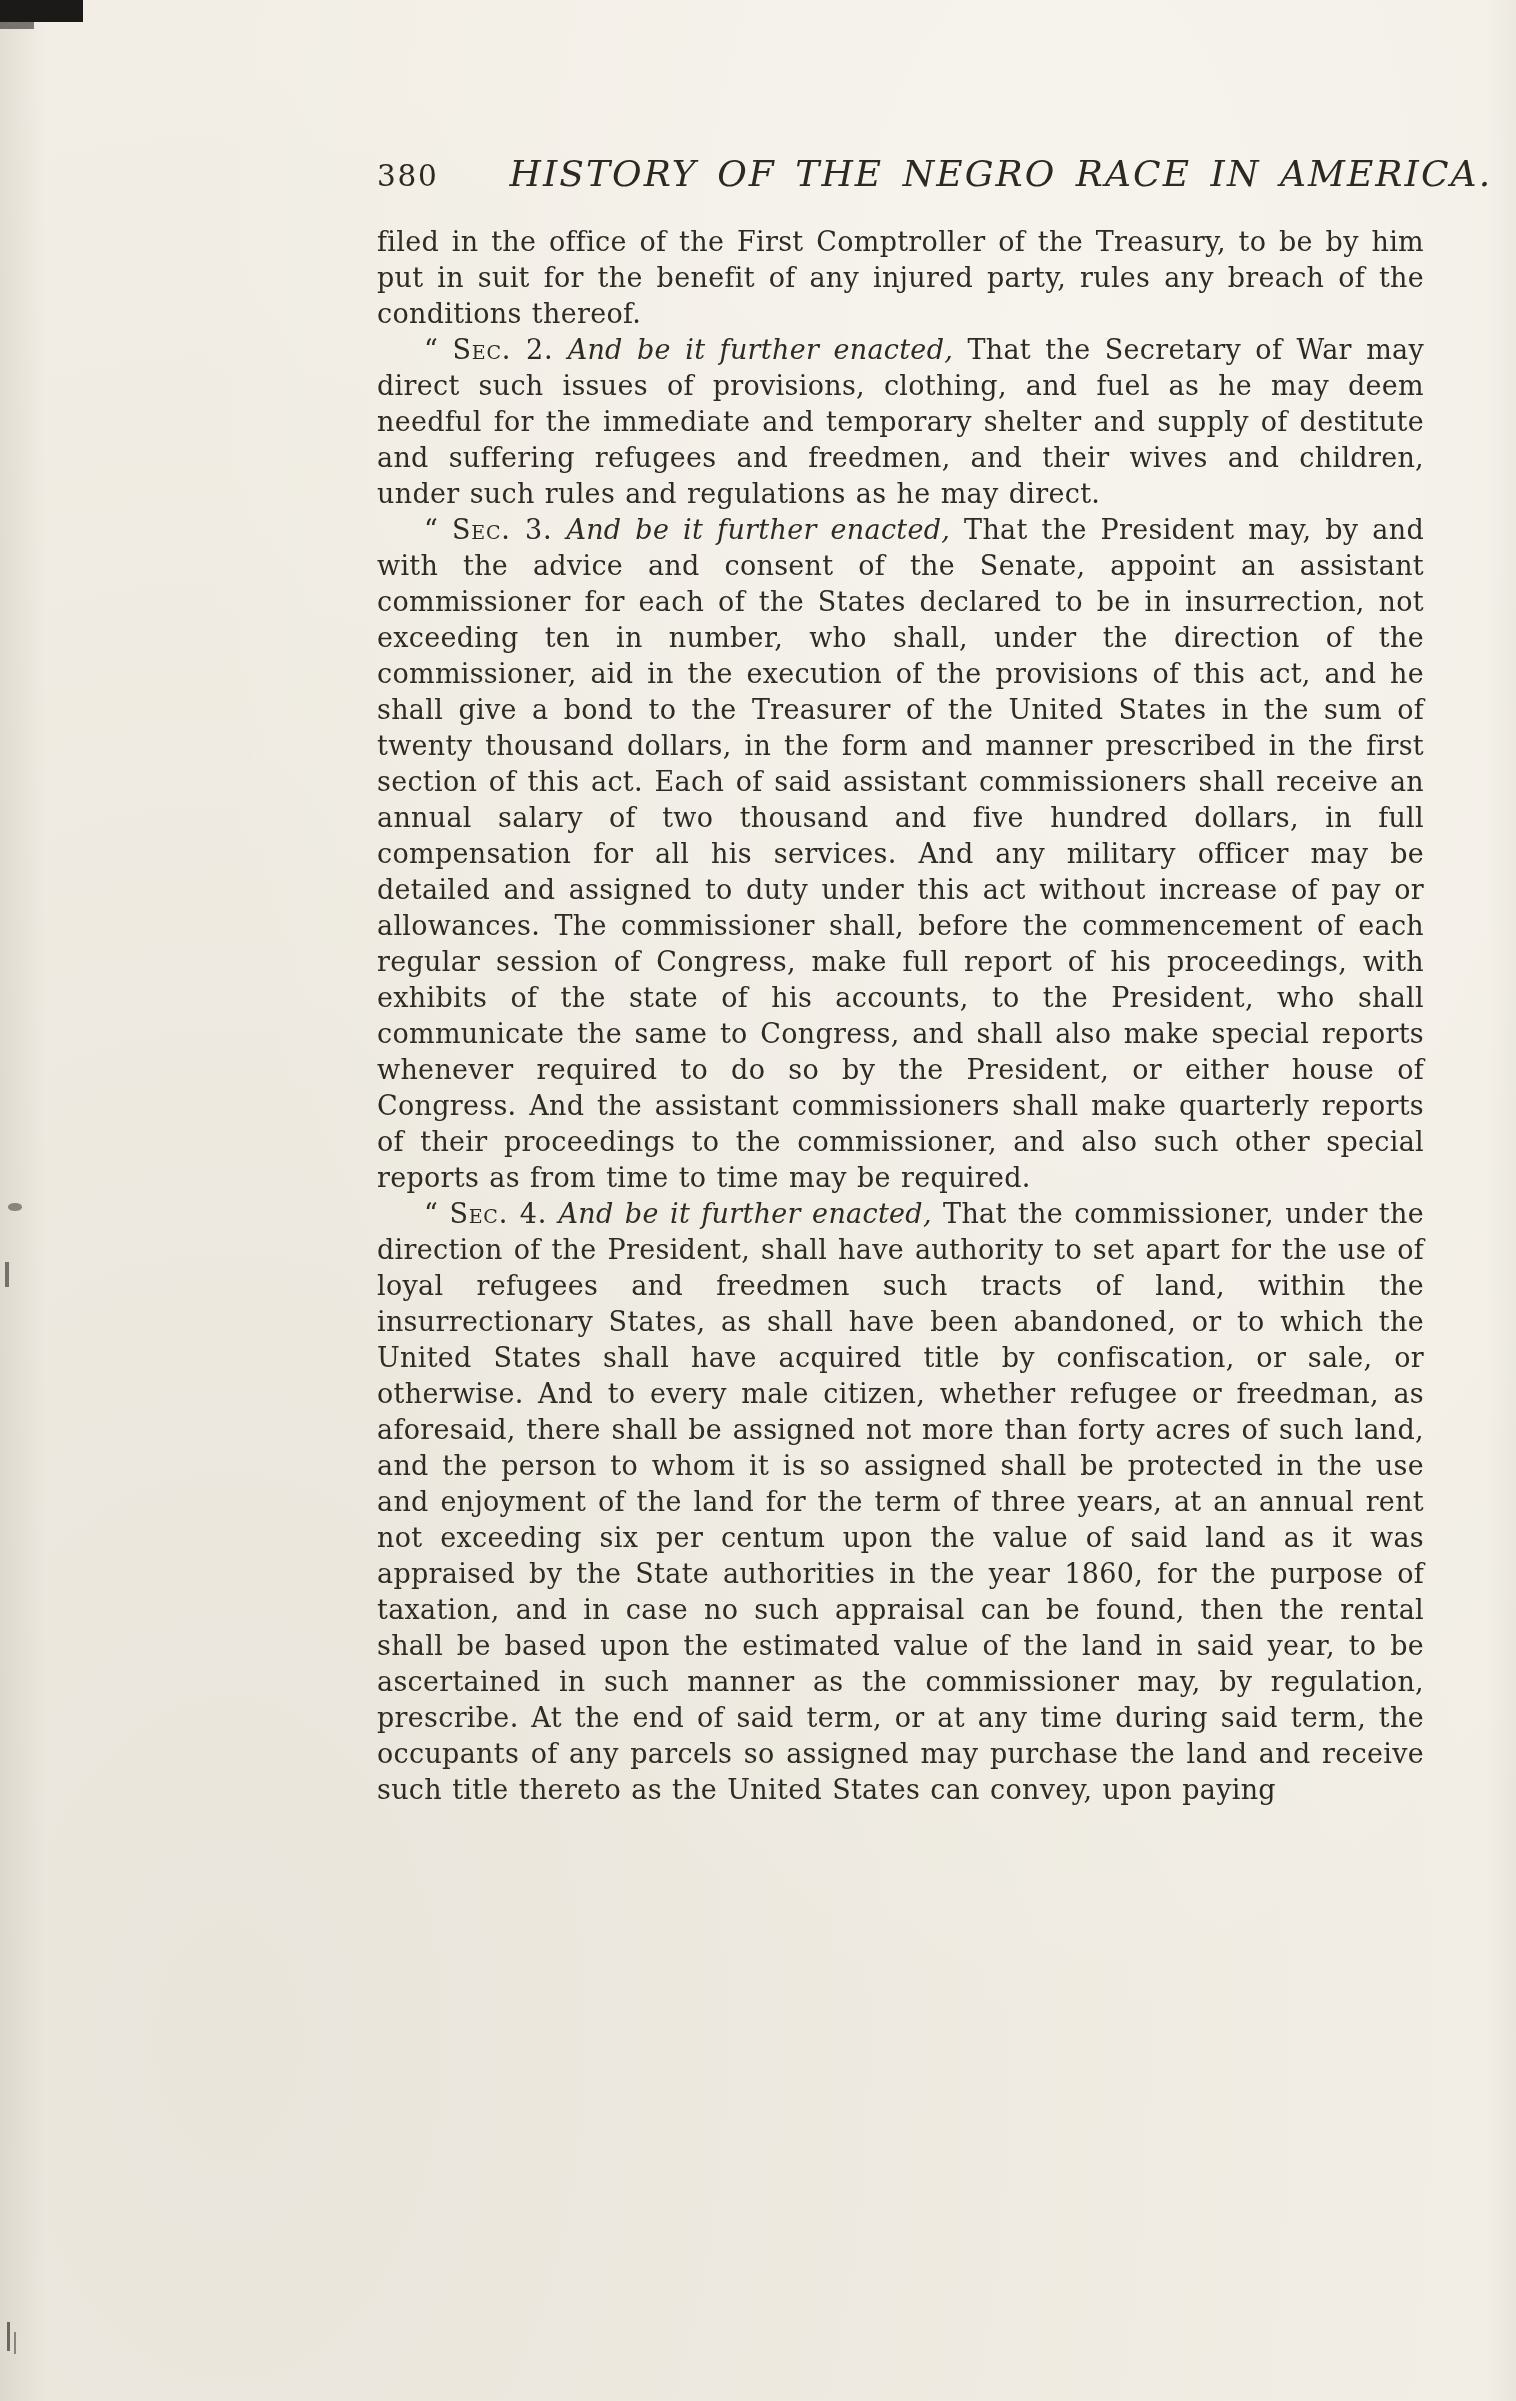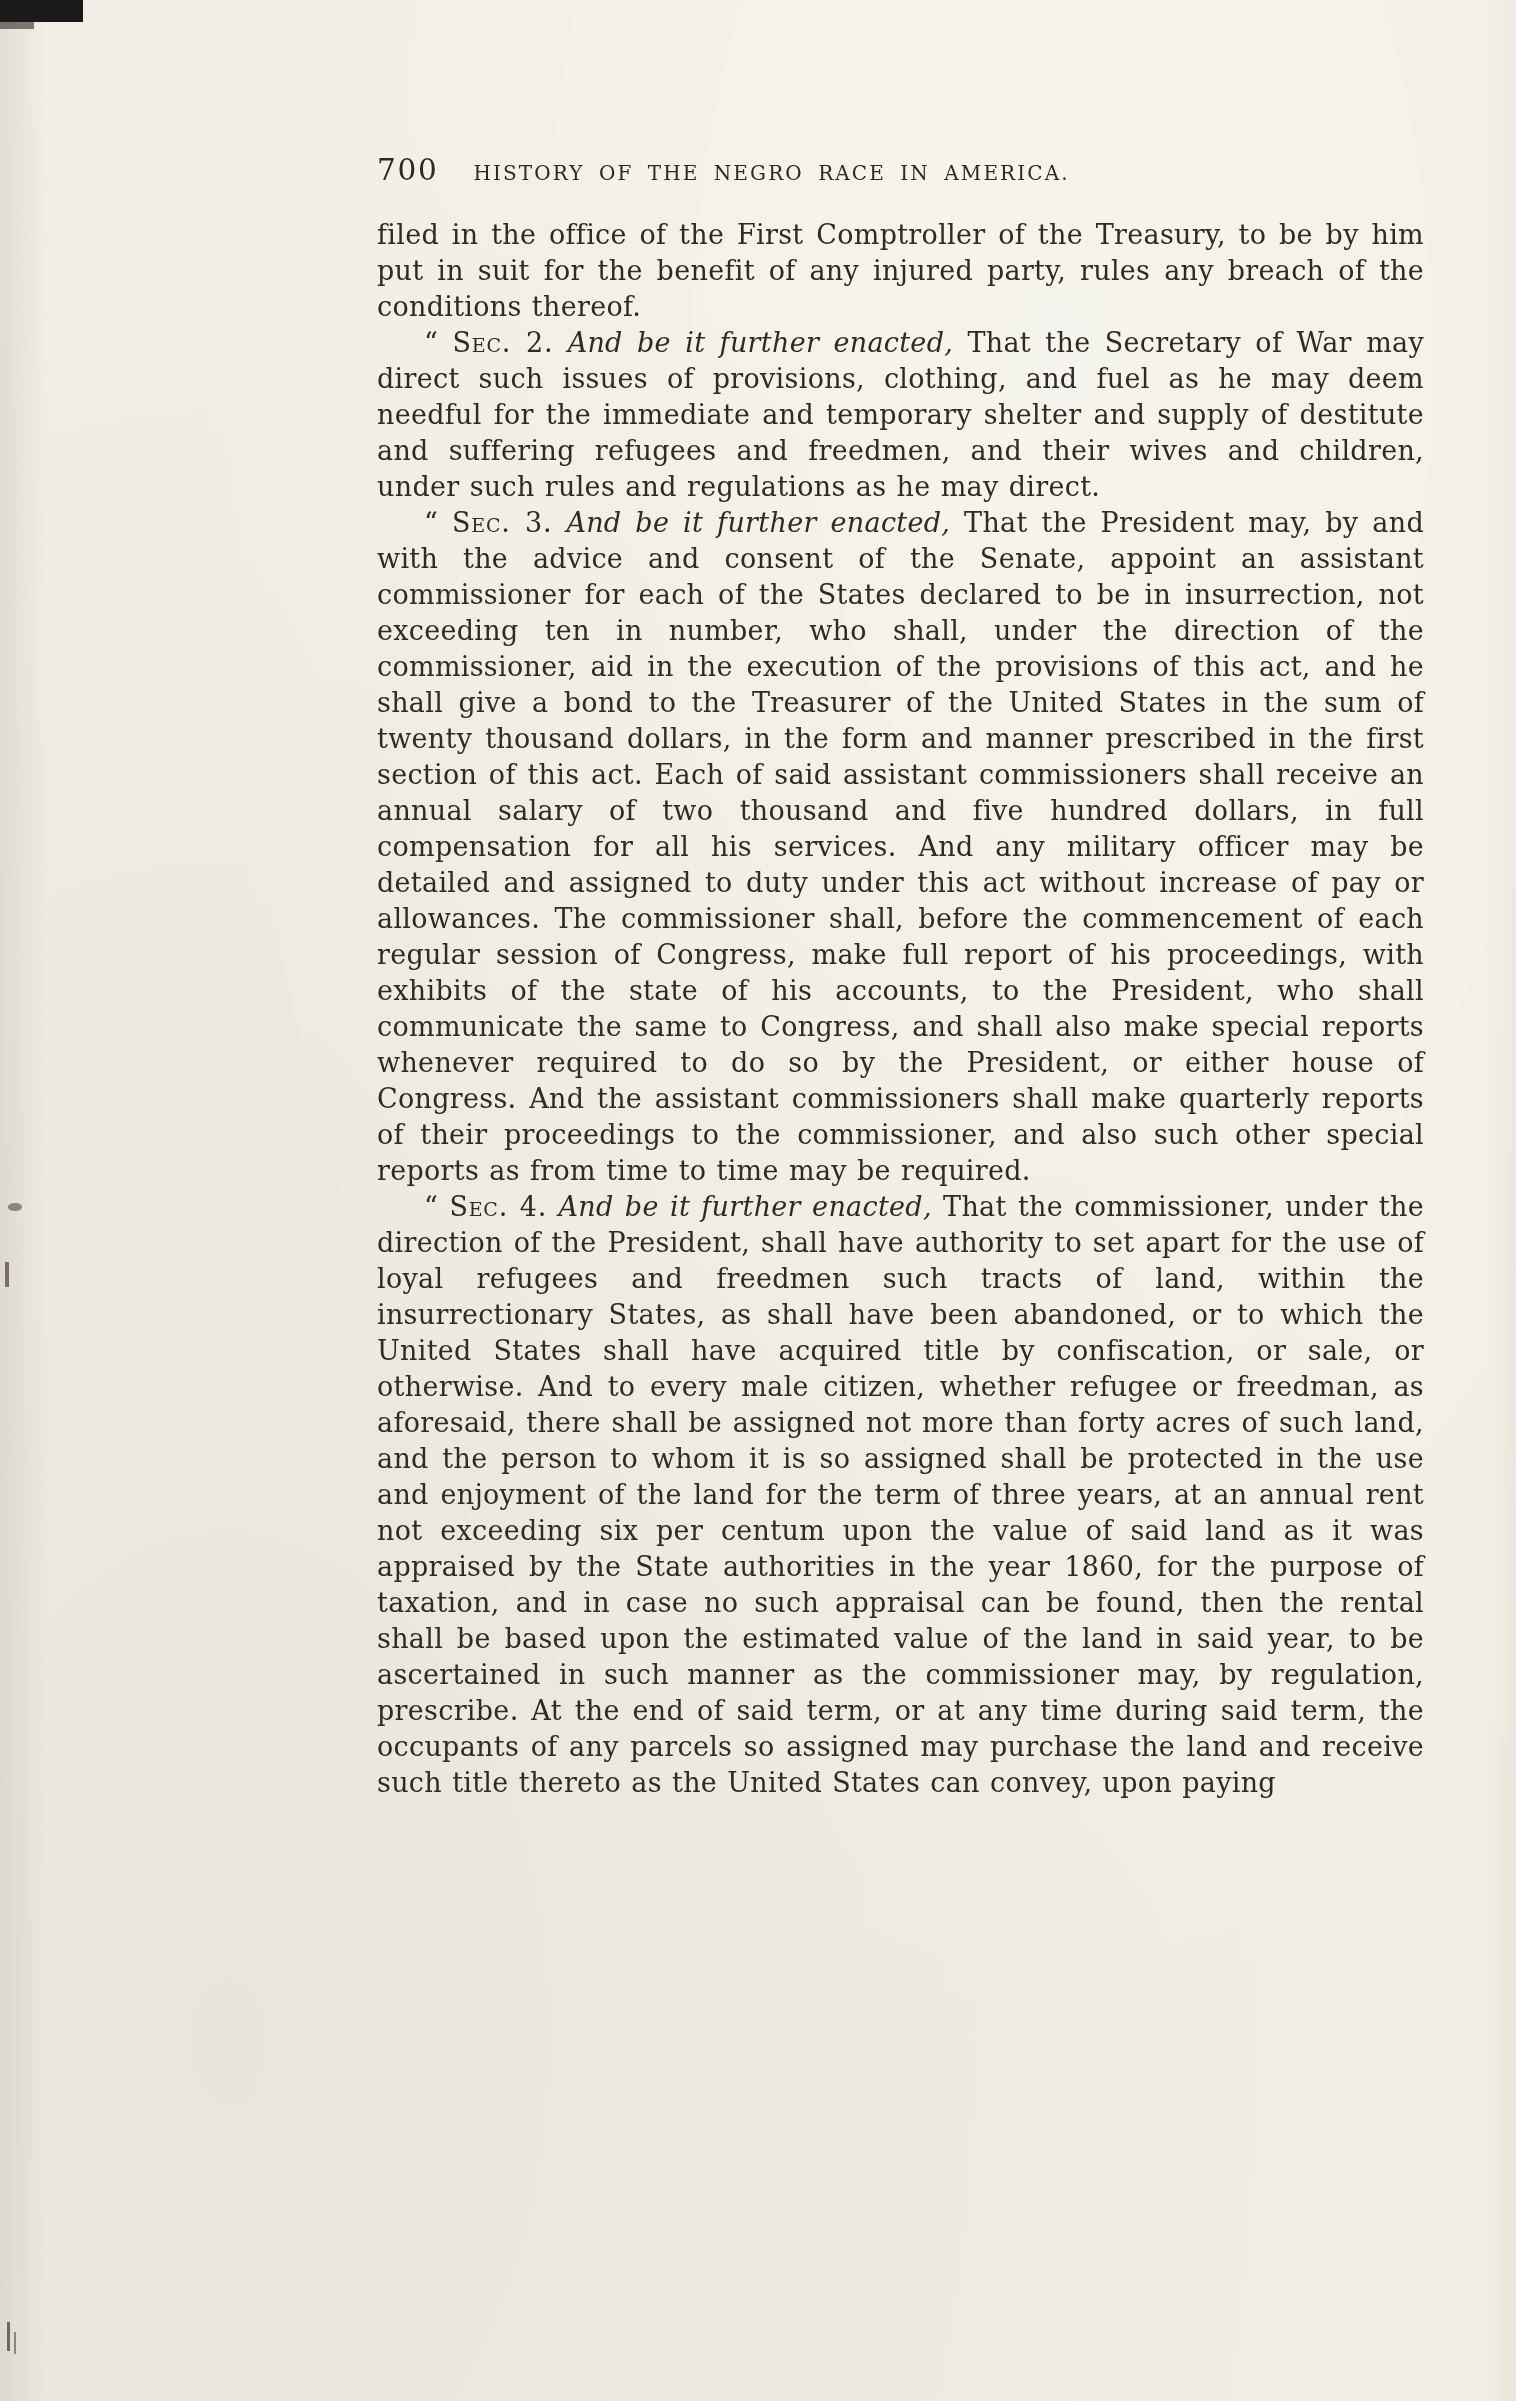--- a/index.html
+++ b/index.html
@@ -40,24 +40,26 @@
     gap:35px;
     margin-bottom:30px;
     white-space:nowrap;
   }
   .page-num{
     font-size:29.5px;
     letter-spacing:1.7px;
     color:#2c2921;
   }
   .running-title{
-    font-size:20px;
+    font-style:italic;
+    font-size:36px;
     letter-spacing:2.1px;
     word-spacing:5.9px;
     color:#2c2921;
+    margin-left:36px;
   }
   .text-block{
     font-size:27px;
     line-height:36px;
     text-align:justify;
     letter-spacing:0.3px;
     word-spacing:1.3px;
   }
   .text-block p{margin:0;}
   .text-block p.indent{text-indent:47px;}
@@ -71,21 +73,21 @@
 
   <div class="artifact a-topbar"></div>
   <div class="artifact a-topbar2"></div>
   <div class="artifact a-dots"></div>
   <div class="artifact a-dash1"></div>
   <div class="artifact a-dash2"></div>
   <div class="artifact a-dash3"></div>
 
   <div class="content">
     <div class="header">
-      <span class="page-num">700</span>
+      <span class="page-num">380</span>
       <span class="running-title">HISTORY OF THE NEGRO RACE IN AMERICA.</span>
     </div>
 
     <div class="text-block">
         <p><span>filed in the office of the First Comptroller of the Treasury, to be by him put in suit for the benefit of any injured party, rules any breach of the conditions thereof.</span></p>
         <p class="indent"><span>“ </span><span class="smallcaps">Sec. 2.</span><span> </span><span class="italic">And be it further enacted,</span><span> That the Secretary of War may direct such issues of provisions, clothing, and fuel as he may deem needful for the immediate and temporary shelter and supply of destitute and suffering refugees and freedmen, and their wives and children, under such rules and regulations as he may direct.</span></p>
         <p class="indent"><span>“ </span><span class="smallcaps">Sec. 3.</span><span> </span><span class="italic">And be it further enacted,</span><span> That the President may, by and with the advice and consent of the Senate, appoint an assistant commissioner for each of the States declared to be in insurrection, not exceeding ten in number, who shall, under the direction of the commissioner, aid in the execution of the provisions of this act, and he shall give a bond to the Treasurer of the United States in the sum of twenty thousand dollars, in the form and manner prescribed in the first section of this act.  Each of said assistant commissioners shall receive an annual salary of two thousand and five hundred dollars, in full compensation for all his services.  And any military officer may be detailed and assigned to duty under this act without increase of pay or allowances.  The commissioner shall, before the commencement of each regular session of Congress, make full report of his proceedings, with exhibits of the state of his accounts, to the President, who shall communicate the same to Congress, and shall also make special reports whenever required to do so by the President, or either house of Congress.  And the assistant commissioners shall make quarterly reports of their proceedings to the commissioner, and also such other special reports as from time to time may be required.</span></p>
         <p class="indent"><span>“ </span><span class="smallcaps">Sec. 4.</span><span> </span><span class="italic">And be it further enacted,</span><span> That the commissioner, under the direction of the President, shall have authority to set apart for the use of loyal refugees and freedmen such tracts of land, within the insurrectionary States, as shall have been abandoned, or to which the United States shall have acquired title by confiscation, or sale, or otherwise.  And to every male citizen, whether refugee or freedman, as aforesaid, there shall be assigned not more than forty acres of such land, and the person to whom it is so assigned shall be protected in the use and enjoyment of the land for the term of three years, at an annual rent not exceeding six per centum upon the value of said land as it was appraised by the State authorities in the year 1860, for the purpose of taxation, and in case no such appraisal can be found, then the rental shall be based upon the estimated value of the land in said year, to be ascertained in such manner as the commissioner may, by regulation, prescribe.  At the end of said term, or at any time during said term, the occupants of any parcels so assigned may purchase the land and receive such title thereto as the United States can convey, upon paying</span></p>
       </div>
   </div>

